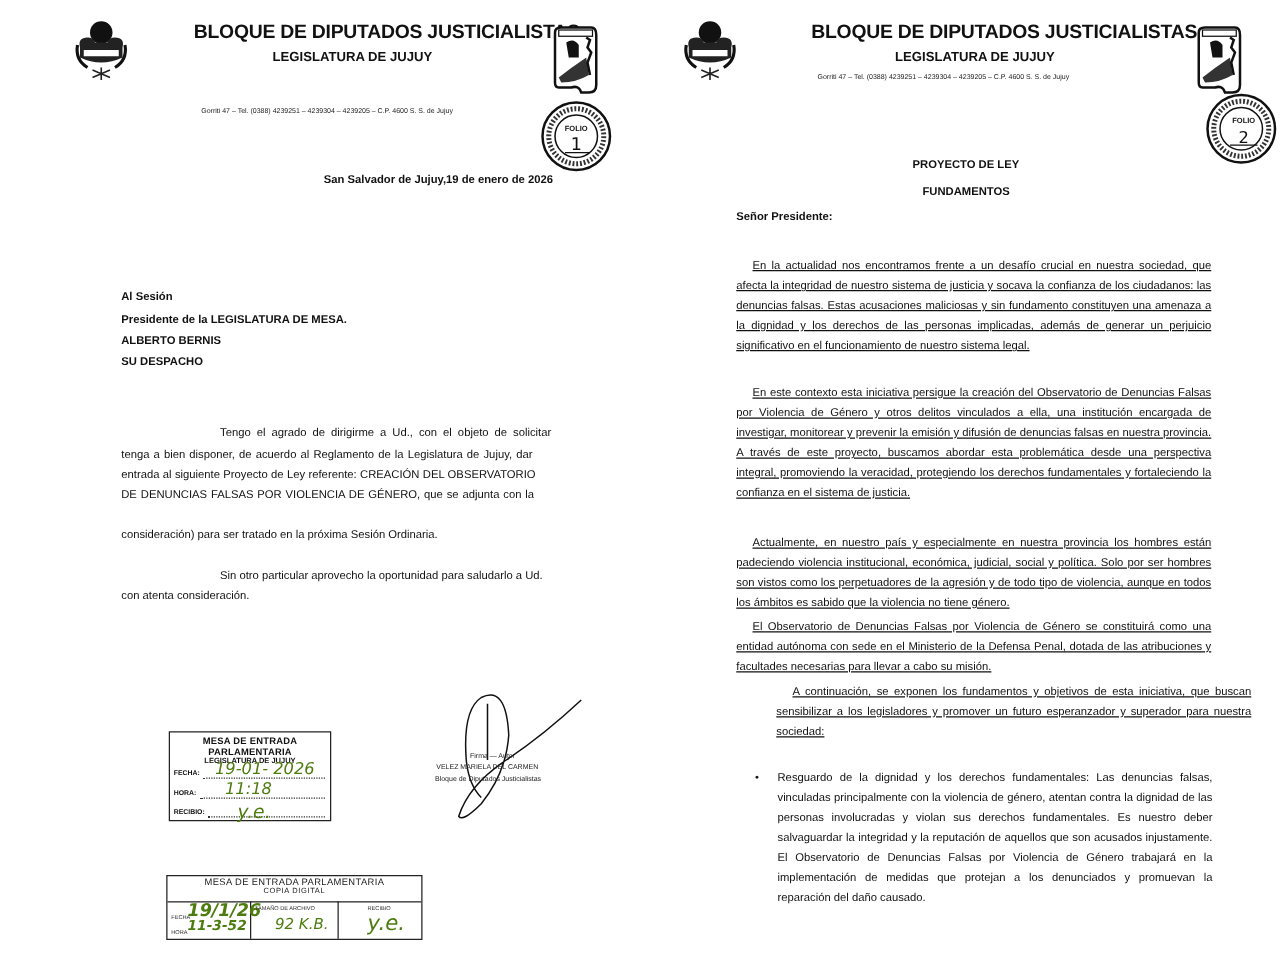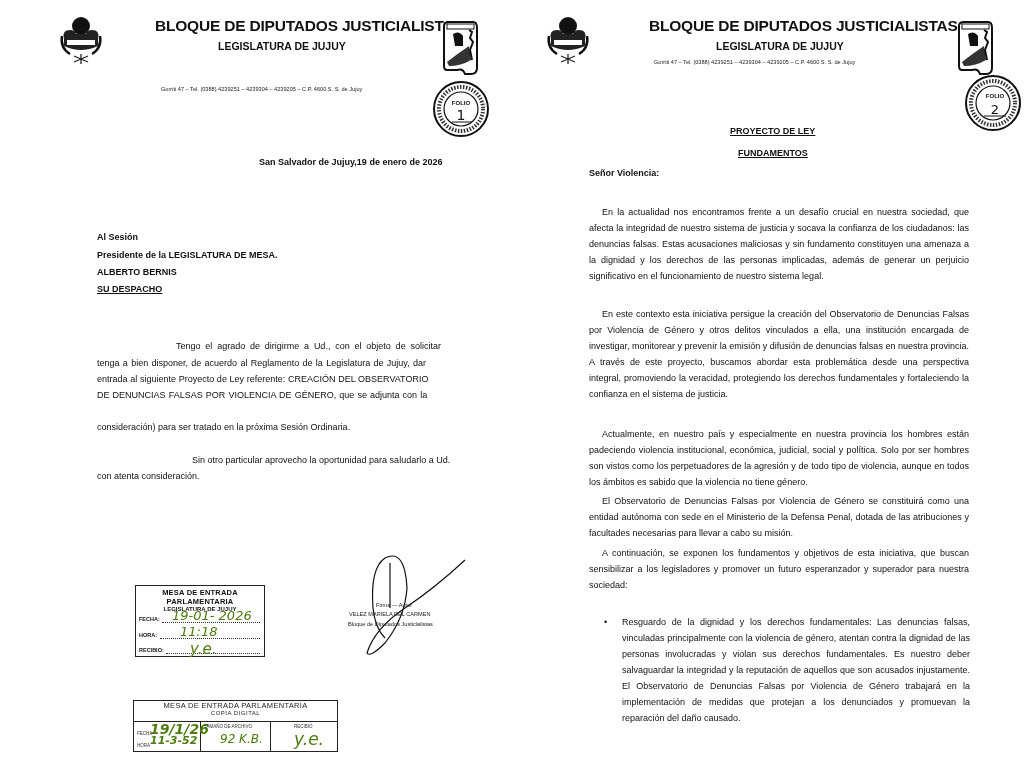--- a/index.html
+++ b/index.html
@@ -13,21 +13,21 @@
   .crest { width: 46px; height: 52px; }
   .party-logo { width: 38px; height: 58px; }
 
   .hdr-title { font-weight: bold; font-size: 15.5px; letter-spacing: -0.2px; white-space: nowrap; color: #111; }
   .hdr-sub { font-weight: bold; font-size: 10.5px; white-space: nowrap; color: #111; }
   .hdr-addr { font-size: 5.6px; white-space: nowrap; color: #222; }
 
   .folio { width: 58px; height: 58px; }
 
   .bold { font-weight: bold; }
-  .u { text-decoration: underline; }
+  .u { }
   .small { font-size: 9px; }
   .body9 { font-size: 9px; line-height: 16px; }
   .justify { text-align: justify; text-align-last: left; }
 
   .p1-line { font-size: 9px; white-space: nowrap; position: absolute; left: 97px; }
 
   .stamp1 { position: absolute; left: 135px; top: 585px; width: 130px; height: 72px; border: 1.5px solid #222; }
   .stamp1 .t1 { font-size: 7.5px; font-weight: bold; text-align: center; letter-spacing: 0.2px; margin-top: 2px; }
   .stamp1 .t2 { font-size: 6px; text-align: center; font-weight: bold; }
   .stamp1 .row { position: absolute; left: 3px; font-size: 5.5px; font-weight: bold; }
@@ -36,21 +36,21 @@
 
   .stamp2 { position: absolute; left: 133px; top: 700px; width: 205px; height: 52px; border: 1.5px solid #222; }
   .stamp2 .top { font-size: 7.5px; text-align: center; letter-spacing: 0.3px; color: #222; }
   .stamp2 .top2 { font-size: 6px; text-align: center; letter-spacing: 0.5px; color: #222; }
   .stamp2 .hline { position: absolute; left: 0; right: 0; top: 20px; border-top: 1px solid #222; }
   .stamp2 .vline { position: absolute; top: 20px; bottom: 0; border-left: 1px solid #222; }
   .stamp2 .lab { position: absolute; font-size: 4.5px; color: #333; }
 
   .sig-text { position: absolute; font-size: 5.6px; text-align: center; white-space: nowrap; color: #222; }
 
-  .p2-text { position: absolute; left: 589px; width: 380px; }
+  .p2-text { position: absolute; left: 589px; width: 380px; text-decoration: underline; }
   .bullet-list { position: absolute; left: 600px; width: 370px; list-style: none; }
   .bullet-list li { position: relative; padding-left: 22px; }
   .bullet-list li .dot { position: absolute; left: 4px; top: 0; }
 </style>
 </head>
 <body>
 
 <div class="page" id="page1">
 
   <svg class="abs crest" style="left:58px;top:14px;" viewBox="0 0 46 52">
@@ -76,34 +76,34 @@
 
   <svg class="abs folio" style="left:432px;top:80px;" viewBox="0 0 58 58">
     <circle cx="29" cy="29" r="27" fill="#fff" stroke="#111" stroke-width="2"></circle>
     <circle cx="29" cy="29" r="17" fill="#fff" stroke="#111" stroke-width="1.2"></circle>
     <circle cx="29" cy="29" r="22" fill="none" stroke="#333" stroke-width="4" stroke-dasharray="1.5 1.5"></circle>
     <text x="29" y="25" font-size="6" font-weight="bold" text-anchor="middle" font-family="Liberation Sans, sans-serif" fill="#111">FOLIO</text>
     <text x="29" y="40" font-size="14" text-anchor="middle" font-family="DejaVu Sans, sans-serif" fill="#111">1</text>
     <line x1="20" y1="42" x2="40" y2="42" stroke="#111" stroke-width="1"></line>
   </svg>
 
-  <div class="abs bold small" style="left:259px;top:138px;white-space:nowrap;margin-top:19px;">San Salvador de Jujuy,19 de enero de 2026</div>
+  <div class="abs bold small" style="left:259px;top:138px;white-space:nowrap;">San Salvador de Jujuy,19 de enero de 2026</div>
 
   <div class="p1-line bold" style="top:232px;">Al Sesión</div>
   <div class="p1-line bold" style="top:250px;">Presidente de la LEGISLATURA DE MESA.</div>
   <div class="p1-line bold" style="top:267px;">ALBERTO BERNIS</div>
   <div class="p1-line bold u" style="top:284px;">SU DESPACHO</div>
 
   <div class="abs small" style="left:176px;top:341px;white-space:nowrap;word-spacing:2.3px;">Tengo el agrado de dirigirme a Ud., con el objeto de solicitar</div>
   <div class="abs small" style="left:97px;top:358px;white-space:nowrap;word-spacing:0.8px;">tenga a bien disponer, de acuerdo al Reglamento de la Legislatura de Jujuy, dar</div>
   <div class="abs small" style="left:97px;top:374px;white-space:nowrap;word-spacing:0.2px;">entrada al siguiente Proyecto de Ley referente:  CREACIÓN DEL OBSERVATORIO</div>
   <div class="abs small" style="left:97px;top:390px;white-space:nowrap;word-spacing:0.6px;">DE DENUNCIAS FALSAS POR VIOLENCIA DE GÉNERO, que se adjunta con la</div>
   <div class="abs small" style="left:97px;top:422px;white-space:nowrap;">consideración) para ser tratado en la próxima Sesión Ordinaria.</div>
 
-  <div class="abs small" style="left:192px;top:455px;white-space:nowrap;">Sin otro particular aprovecho la oportunidad para saludarlo a Ud.</div>
+  <div class="abs small" style="left:176px;top:455px;white-space:nowrap;">Sin otro particular aprovecho la oportunidad para saludarlo a Ud.</div>
   <div class="abs small" style="left:97px;top:471px;white-space:nowrap;">con atenta consideración.</div>
 
   <div class="stamp1">
     <div class="t1">MESA DE ENTRADA PARLAMENTARIA</div>
     <div class="t2">LEGISLATURA DE JUJUY</div>
     <div class="row" style="top:30px;">FECHA:</div>
     <div class="dots" style="left:26px;top:36px;width:98px;"></div>
     <div class="hand" style="left:36px;top:22px;">19-01- 2026</div>
     <div class="row" style="top:46px;">HORA:</div>
     <div class="dots" style="left:24px;top:52px;width:100px;"></div>
@@ -165,26 +165,26 @@
     <circle cx="29" cy="29" r="17" fill="#fff" stroke="#111" stroke-width="1.2"></circle>
     <circle cx="29" cy="29" r="22" fill="none" stroke="#333" stroke-width="4" stroke-dasharray="1.5 1.5"></circle>
     <text x="31" y="24" font-size="6" font-weight="bold" text-anchor="middle" font-family="Liberation Sans, sans-serif" fill="#111">FOLIO</text>
     <text x="31" y="40" font-size="13" text-anchor="middle" font-family="DejaVu Sans, sans-serif" fill="#111">2</text>
     <line x1="20" y1="42" x2="42" y2="42" stroke="#111" stroke-width="1"></line>
   </svg>
 </div>
 
 <div class="abs bold u small" style="left:730px;top:126px;white-space:nowrap;">PROYECTO DE LEY</div>
 <div class="abs bold u small" style="left:738px;top:148px;white-space:nowrap;">FUNDAMENTOS</div>
-<div class="abs bold small" style="left:589px;top:168px;white-space:nowrap;">Señor Violencia:</div>
+<div class="abs bold small" style="left:589px;top:168px;white-space:nowrap;">Señor Presidente:</div>
 
 <div class="p2-text body9 justify" style="top:204px;text-indent:13px;">En la actualidad nos encontramos frente a un desafío crucial en nuestra sociedad, que afecta la integridad de nuestro sistema de justicia y socava la confianza de los ciudadanos: las denuncias falsas. Estas acusaciones maliciosas y sin fundamento constituyen una amenaza a la dignidad y los derechos de las personas implicadas, además de generar un perjuicio significativo en el funcionamiento de nuestro sistema legal.</div>
 <div class="p2-text body9 justify" style="top:306px;text-indent:13px;">En este contexto esta iniciativa persigue la creación del Observatorio de Denuncias Falsas por Violencia de Género y otros delitos vinculados a ella, una institución encargada de investigar, monitorear y prevenir la emisión y difusión de denuncias falsas en nuestra provincia. A través de este proyecto, buscamos abordar esta problemática desde una perspectiva integral, promoviendo la veracidad, protegiendo los derechos fundamentales y fortaleciendo la confianza en el sistema de justicia.</div>
 <div class="p2-text body9 justify" style="top:426px;text-indent:13px;">Actualmente, en nuestro país y especialmente en nuestra provincia los hombres están padeciendo violencia institucional, económica, judicial, social y política. Solo por ser hombres son vistos como los perpetuadores de la agresión y de todo tipo de violencia, aunque en todos los ámbitos es sabido que la violencia no tiene género.</div>
 <div class="p2-text body9 justify" style="top:493px;text-indent:13px;">El Observatorio de Denuncias Falsas por Violencia de Género se constituirá como una entidad autónoma con sede en el Ministerio de la Defensa Penal, dotada de las atribuciones y facultades necesarias para llevar a cabo su misión.</div>
-<div class="p2-text body9 justify" style="top:545px;text-indent:13px;">A continuación, se exponen los fundamentos y objetivos de esta iniciativa, que buscan sensibilizar a los legisladores y promover un futuro esperanzador y superador para nuestra sociedad:</div>
+<div class="p2-text body9 justify" style="top:545px;text-indent:13px;margin-left:32px;">A continuación, se exponen los fundamentos y objetivos de esta iniciativa, que buscan sensibilizar a los legisladores y promover un futuro esperanzador y superador para nuestra sociedad:</div>
 
 <ul class="bullet-list body9" style="top:614px;">
   <li class="justify">
     <span class="dot">•</span>
     <span>Resguardo de la dignidad y los derechos fundamentales: Las denuncias falsas, vinculadas  principalmente con la violencia de género, atentan contra la dignidad de las personas involucradas y violan sus derechos fundamentales. Es nuestro deber salvaguardar la integridad y la reputación de aquellos que son acusados injustamente. El Observatorio de Denuncias Falsas por Violencia de Género trabajará en la implementación de medidas que protejan a los denunciados y promuevan la reparación del daño causado.</span>
   </li>
 </ul>
 
 </body></html>

